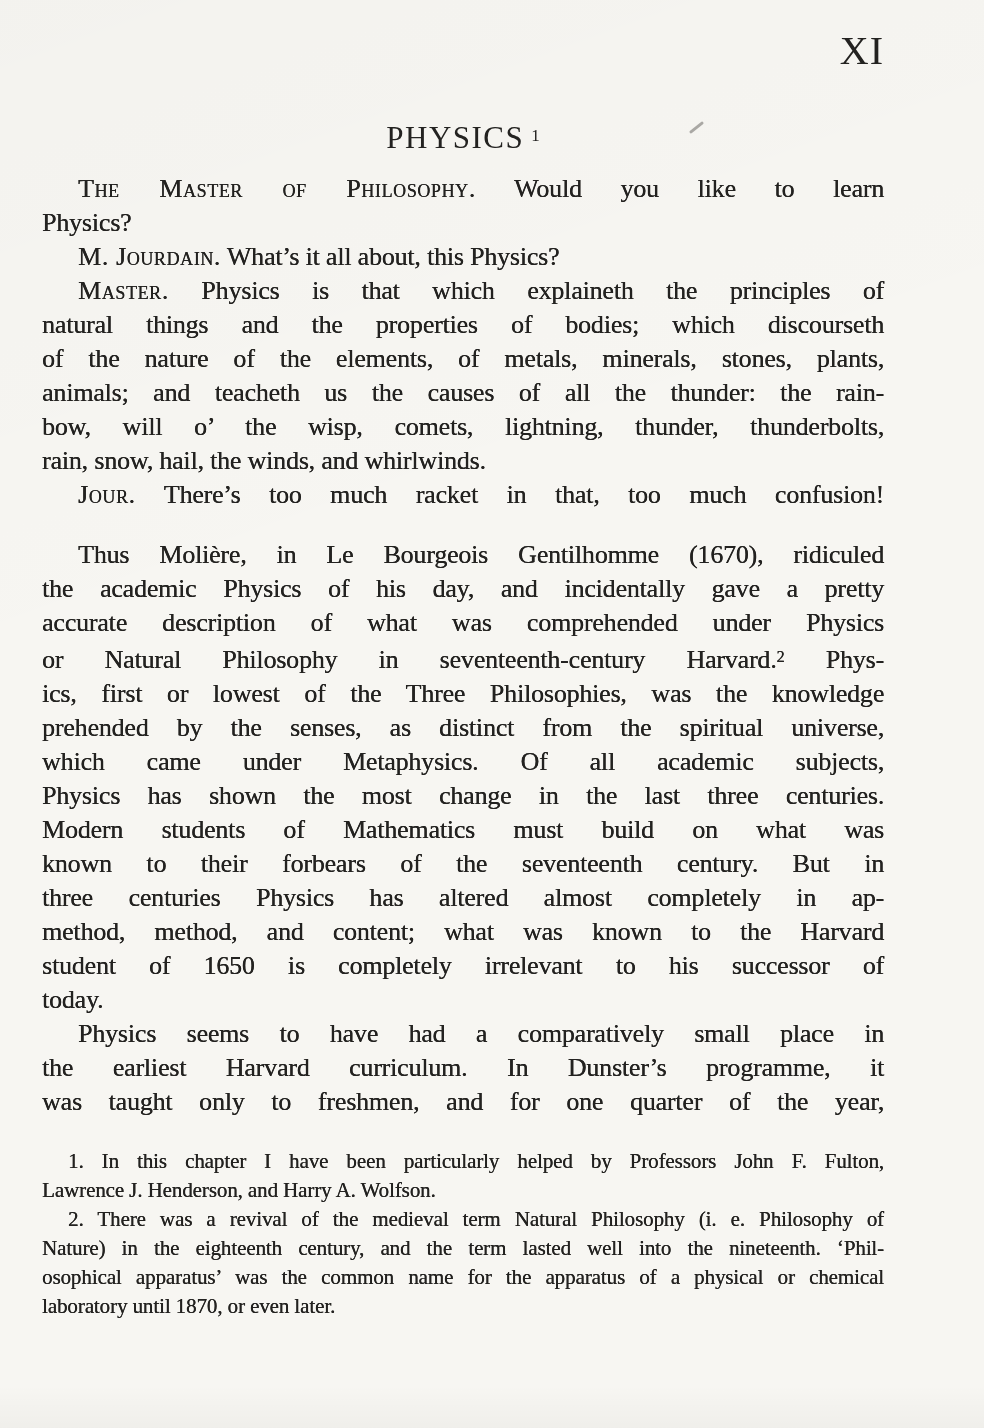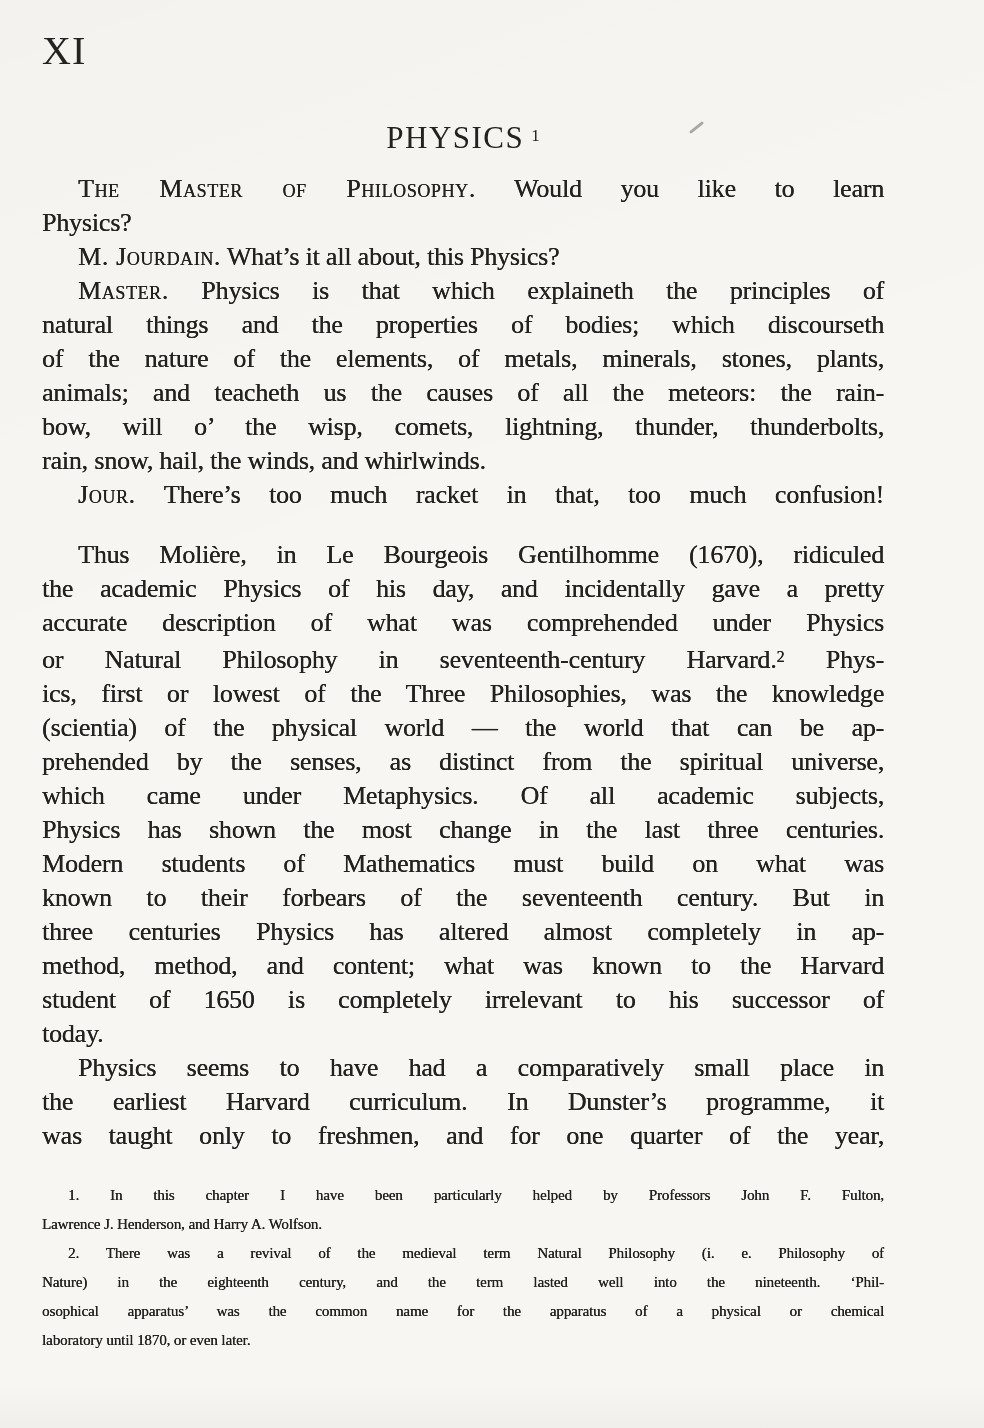--- a/index.html
+++ b/index.html
@@ -17,21 +17,21 @@
       linear-gradient(0deg, rgba(0,0,0,0.03), rgba(0,0,0,0) 3%),
       var(--paper, #f7f6f2);
     color: var(--ink, #232220);
   }
   .content {
     position: absolute;
     left: 42px; top: 28px;
     width: 842px;
   }
   .chapter-number {
-    text-align: left;
+    text-align: right;
     font-size: 40px;
     line-height: 46px;
     letter-spacing: 1px;
   }
   .chapter-title {
     margin: 44px 0 0 0;
     text-align: center;
     font-size: 31px;
     font-weight: 400;
     line-height: 36px;
@@ -49,21 +49,21 @@
 
   .bline {
     font-size: 26px;
     line-height: 34px;
     letter-spacing: -0.2px;
     text-align: justify;
     text-align-last: justify;
     text-shadow: 0.25px 0 0 currentColor;
   }
   .footnotes .bline {
-    font-size: 15px;
+    font-size: 21px;
     line-height: 29px;
     letter-spacing: -0.1px;
   }
   .bline.last { text-align: right; text-align-last: left; }
   .para > .bline.indent { text-indent: 36px; }
   .footnotes .para > .bline.indent { text-indent: 26px; }
 
   .smallcaps { font-variant: small-caps; letter-spacing: 0.6px; }
   .italic    { }
   .sup       { font-size: 0.62em; vertical-align: 0.4em; letter-spacing: 0; }
@@ -91,36 +91,35 @@
           <div class="bline indent"><span class="smallcaps">The Master of Philosophy.</span><span> Would you like to learn</span></div>
           <div class="bline last"><span>Physics?</span></div>
         </div>
         <div class="para">
           <div class="bline last indent"><span class="smallcaps">M. Jourdain.</span><span> What’s it all about, this Physics?</span></div>
         </div>
         <div class="para">
           <div class="bline indent"><span class="smallcaps">Master.</span><span> Physics is that which explaineth the principles of</span></div>
           <div class="bline"><span>natural things and the properties of bodies; which discourseth</span></div>
           <div class="bline"><span>of the nature of the elements, of metals, minerals, stones, plants,</span></div>
-          <div class="bline"><span>animals; and teacheth us the causes of all the meteors: the rain-</span></div>
+          <div class="bline"><span>animals; and teacheth us the causes of all the thunder: the rain-</span></div>
           <div class="bline"><span>bow, will o’ the wisp, comets, lightning, thunder, thunderbolts,</span></div>
           <div class="bline last"><span>rain, snow, hail, the winds, and whirlwinds.</span></div>
         </div>
         <div class="para">
           <div class="bline indent"><span class="smallcaps">Jour.</span><span> There’s too much racket in that, too much confusion!</span></div>
         </div>
       </div>
     <div class="commentary" id="commentary">
         <div class="para">
           <div class="bline indent"><span>Thus Molière, in </span><span class="italic">Le Bourgeois Gentilhomme</span><span> (1670), ridiculed</span></div>
           <div class="bline"><span>the academic Physics of his day, and incidentally gave a pretty</span></div>
           <div class="bline"><span>accurate description of what was comprehended under Physics</span></div>
           <div class="bline"><span>or Natural Philosophy in seventeenth-century Harvard.</span><span class="sup">2</span><span> Phys-</span></div>
           <div class="bline"><span>ics, first or lowest of the Three Philosophies, was the knowledge</span></div>
-          <div class="bline"><span>(</span><span class="italic">scientia</span><span>) of the physical world — the world that can be ap-</span></div>
           <div class="bline"><span>prehended by the senses, as distinct from the spiritual universe,</span></div>
           <div class="bline"><span>which came under Metaphysics. Of all academic subjects,</span></div>
           <div class="bline"><span>Physics has shown the most change in the last three centuries.</span></div>
           <div class="bline"><span>Modern students of Mathematics must build on what was</span></div>
           <div class="bline"><span>known to their forbears of the seventeenth century. But in</span></div>
           <div class="bline"><span>three centuries Physics has altered almost completely in ap-</span></div>
           <div class="bline"><span>method, method, and content; what was known to the Harvard</span></div>
           <div class="bline"><span>student of 1650 is completely irrelevant to his successor of</span></div>
           <div class="bline last"><span>today.</span></div>
         </div>

